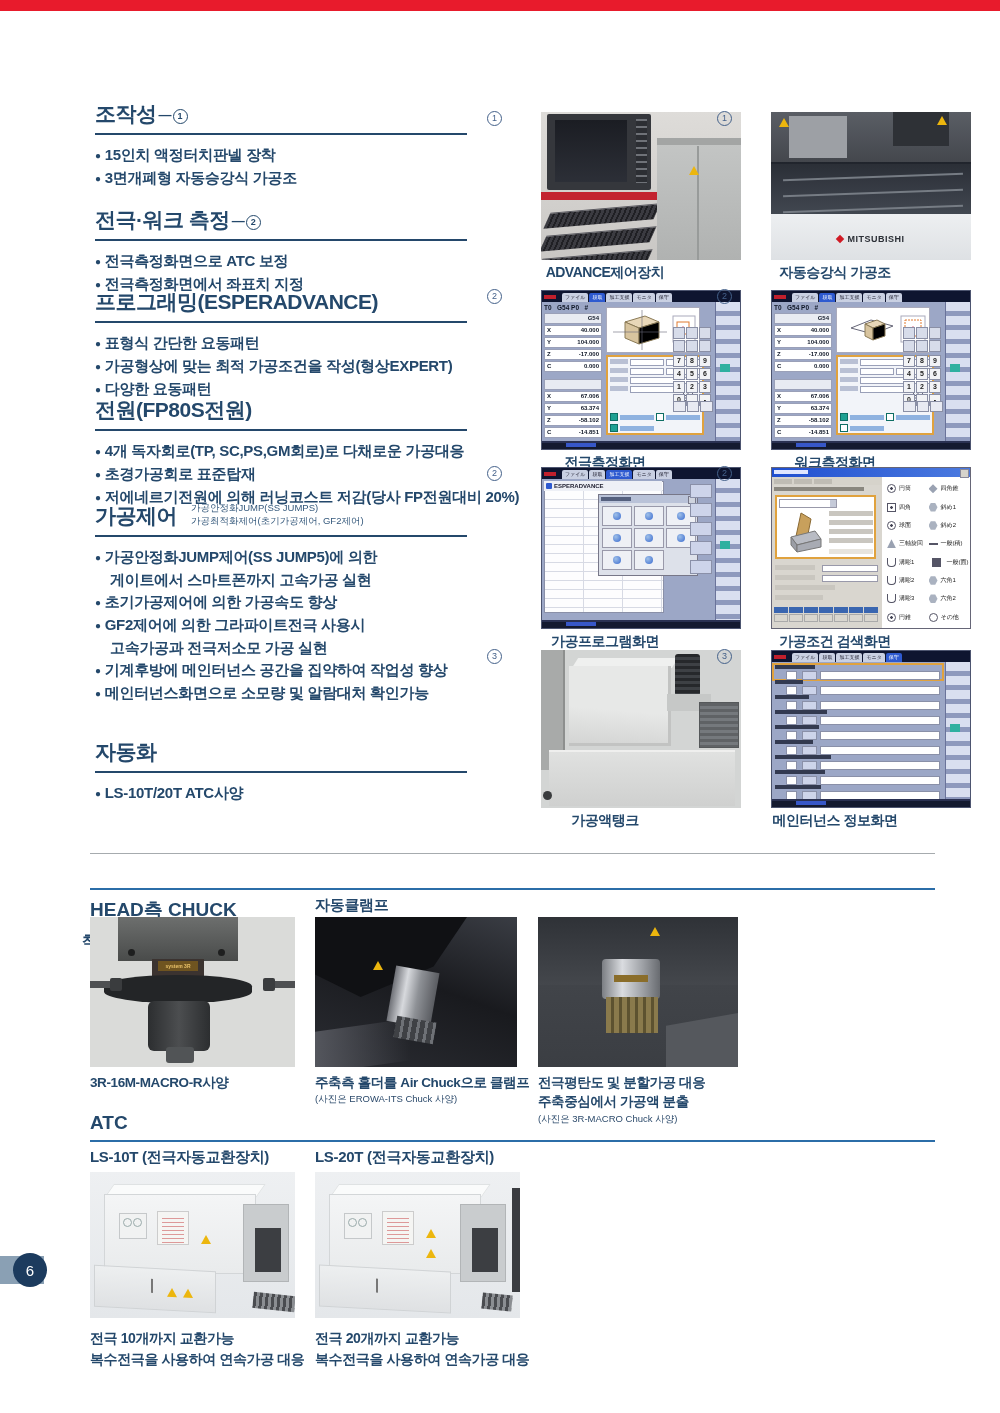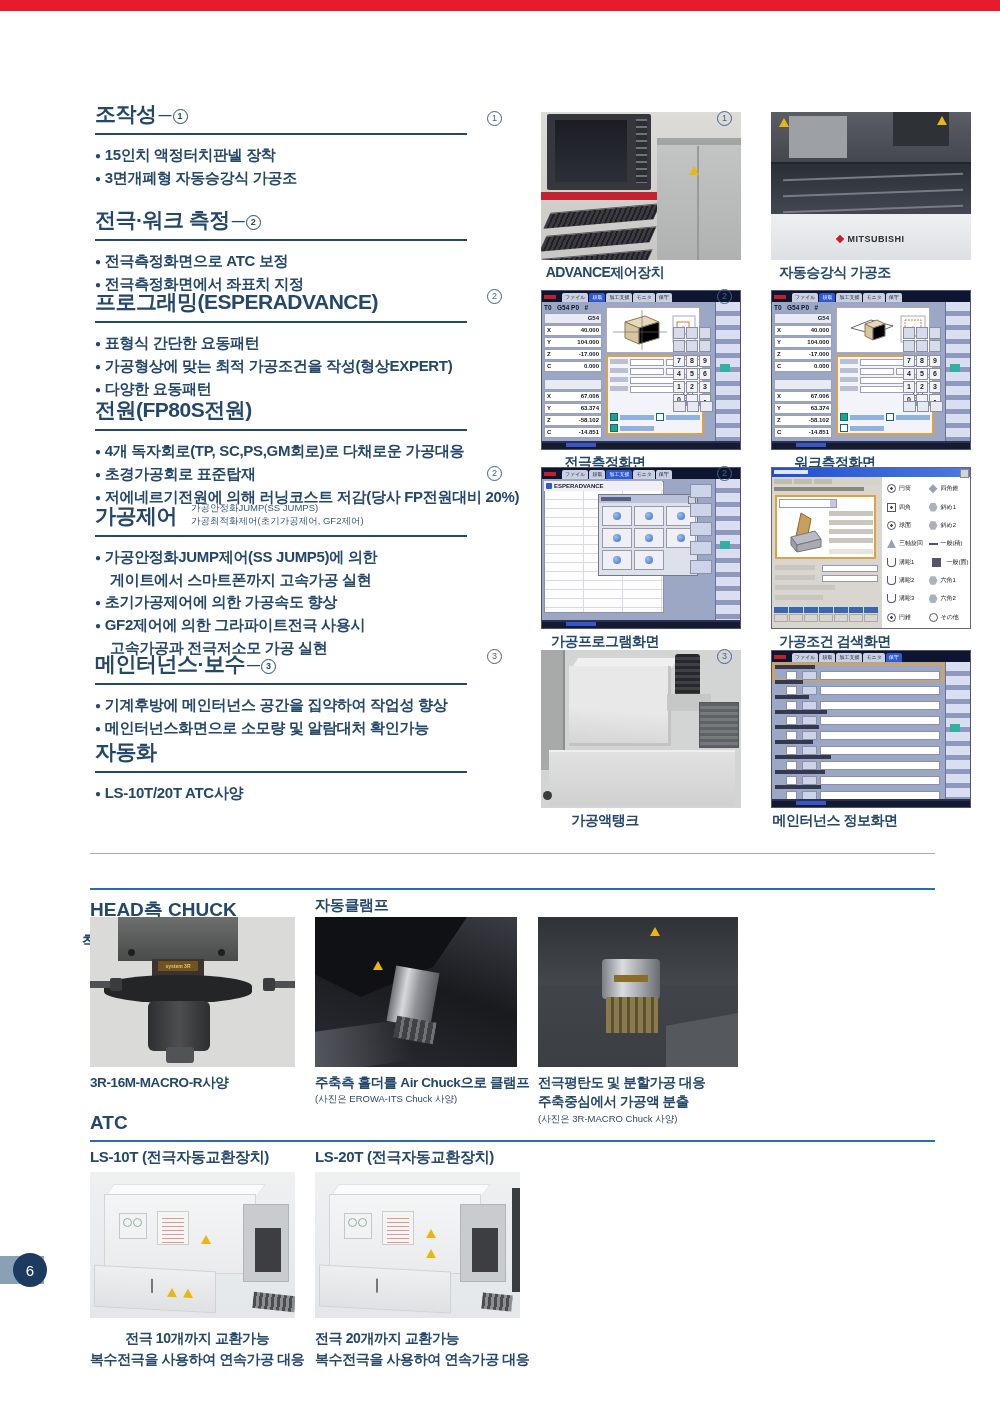--- a/index.html
+++ b/index.html
@@ -292,23 +292,20 @@
     <ul>
       <li>가공안정화JUMP제어(SS JUMP5)에 의한
 게이트에서 스마트폰까지 고속가공 실현</li>
       <li>초기가공제어에 의한 가공속도 향상</li>
       <li>GF2제어에 의한 그라파이트전극 사용시
 고속가공과 전극저소모 가공 실현</li>
     </ul>
   </div>
 
   <div class="sec" style="top:650px;">
-    <div class="hwrap">
-      <h2>메인터넌스·보수</h2><span class="hsuf"><span class="mk">3</span></span>
-    </div>
     <ul>
       <li>기계후방에 메인터넌스 공간을 집약하여 작업성 향상</li>
       <li>메인터넌스화면으로 소모량 및 알람대처 확인가능</li>
     </ul>
   </div>
 
   <div class="sec" style="top:738px;">
     <div class="hwrap">
       <h2>자동화</h2>
     </div>
@@ -1002,20 +999,20 @@
     </div>
     <div class="atc-tray" style="width:130px;">
         <div class="atc-slot"></div>
       </div>
     <div class="atc-arm" style="right:14px;"></div>
     <div class="atc-armin" style="right:22px;"></div>
     <div class="atc-fing" style="width:30px;right:8px;"></div>
     <div class="atc-edge"></div>
   </div>
 
-  <div class="acap" style="left:90px;top:1328px;text-align:center;">전극 10개까지 교환가능
+  <div class="acap" style="left:90px;top:1328px;">전극 10개까지 교환가능
 복수전극을 사용하여 연속가공 대응</div>
   <div class="acap" style="left:315px;top:1328px;">전극 20개까지 교환가능
 복수전극을 사용하여 연속가공 대응</div>
 
   <div class="badgebar"></div>
   <div class="badge">6</div>
 </div>
 
 </body></html>

